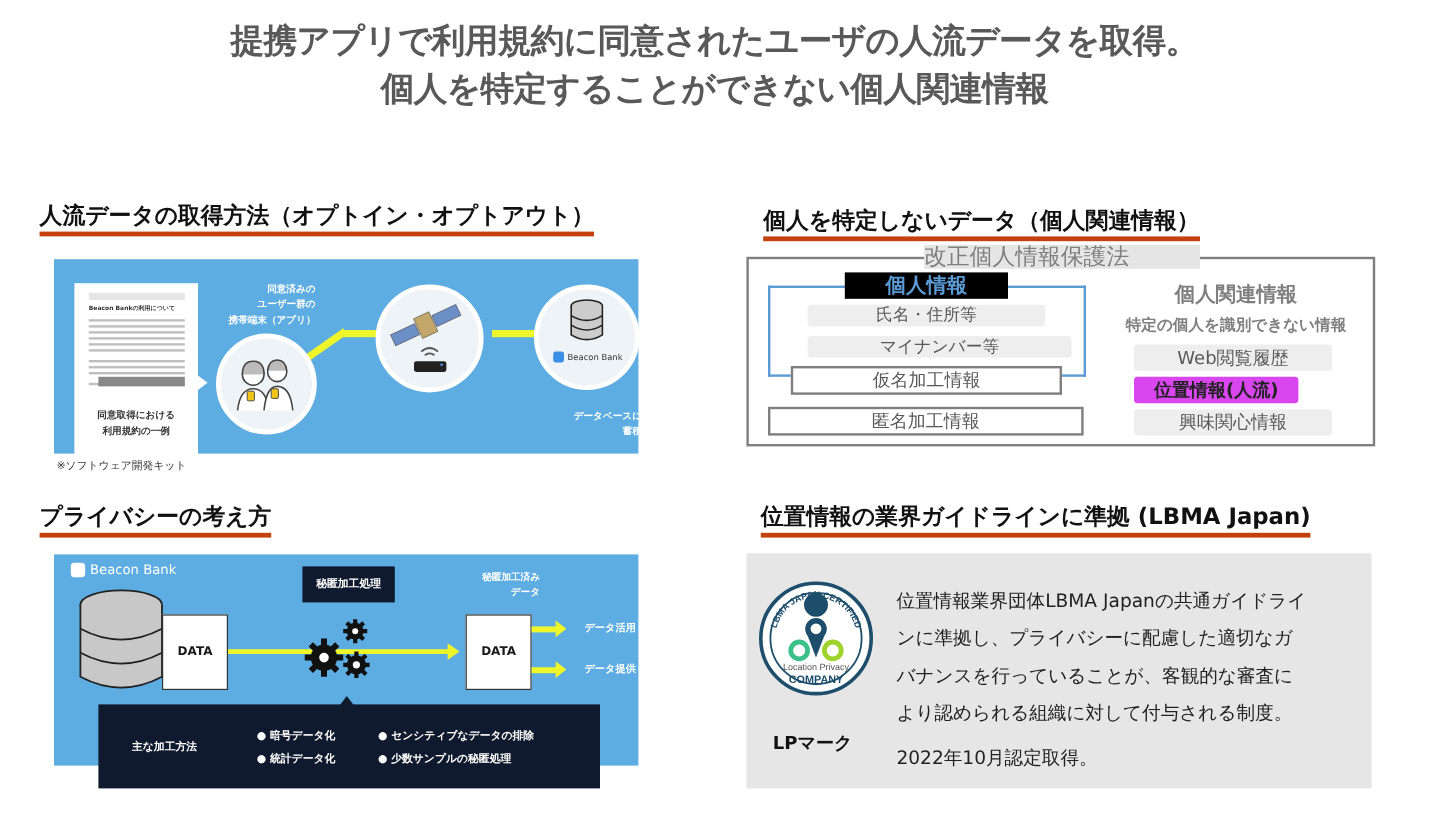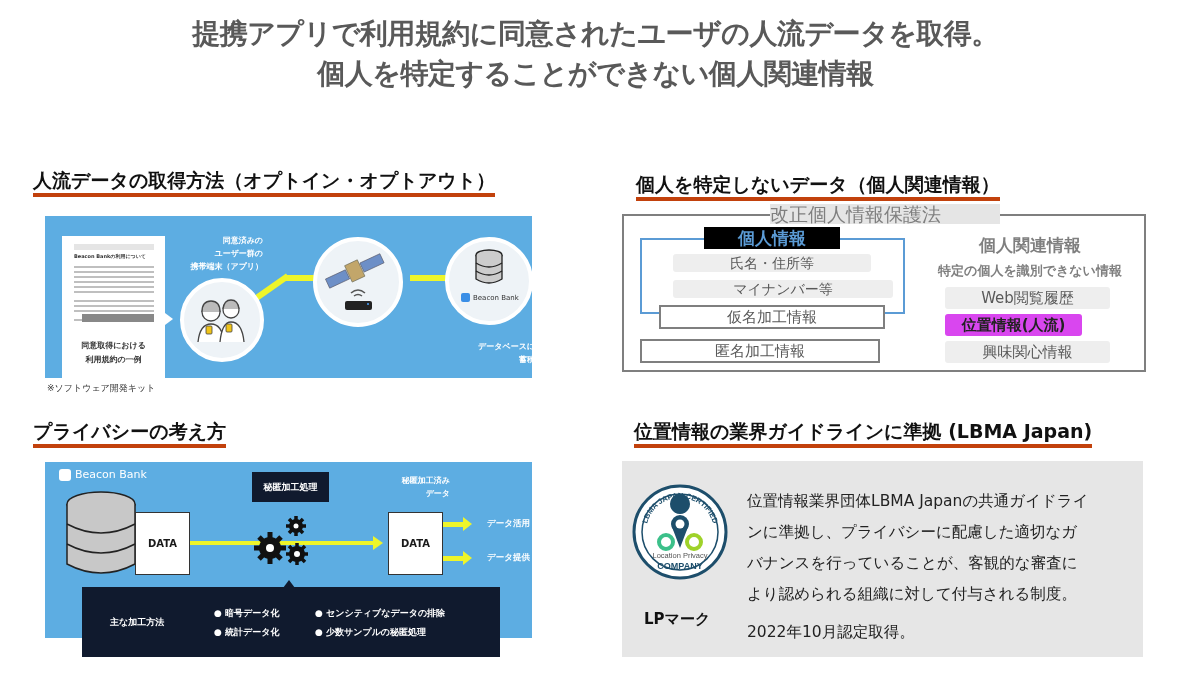--- a/index.html
+++ b/index.html
@@ -138,21 +138,21 @@
 <div class="law-box" style="left:622px; top:214px; width:524px; height:158px;"></div>
 <div class="abs" style="left:770px; top:204px; width:230px; background:#e5e5e5; text-align:left; font-size:19px; color:#7f7f7f; line-height:20px;">改正個人情報保護法</div>
 
 <div class="abs" style="left:640px; top:238px; width:265px; height:76px; border:2px solid #5b9bd5; border-bottom:none;"></div>
 <div class="abs" style="left:640px; top:312px; width:20px; height:2px; background:#5b9bd5;"></div>
 <div class="abs" style="left:885px; top:312px; width:20px; height:2px; background:#5b9bd5;"></div>
 <div class="abs" style="left:704px; top:227px; width:136px; background:#000000; text-align:center; font-size:17px; font-weight:bold; color:#5b9bd5; line-height:22px;">個人情報</div>
 <div class="gray-pill" style="left:673px; top:254px; width:198px;">氏名・住所等</div>
 <div class="gray-pill" style="left:673px; top:280px; width:220px;">マイナンバー等</div>
 <div class="outline-box" style="left:659px; top:305px; width:226px; height:24px; line-height:20px;">仮名加工情報</div>
-<div class="outline-box" style="left:640px; top:339px; width:240px; height:24px; line-height:20px;">匿名加工情報</div>
+<div class="outline-box" style="left:640px; top:339px; width:263px; height:24px; line-height:20px;">匿名加工情報</div>
 
 <div class="abs" style="left:930px; top:234px; width:200px; text-align:center; font-size:17px; font-weight:bold; color:#7f7f7f;">個人関連情報</div>
 <div class="abs" style="left:925px; top:262px; width:210px; text-align:center; font-size:13px; color:#7f7f7f;font-weight:bold;">特定の個人を識別できない情報</div>
 <div class="pill-right" style="left:945px; top:287px; width:165px;">Web閲覧履歴</div>
 <div class="pill-right" style="left:945px; top:314px; width:137px; background:#d946ef; color:#222; font-weight:bold;">位置情報(人流)</div>
 <div class="pill-right" style="left:945px; top:341px; width:165px;">興味関心情報</div>
 
 <div class="section-title" style="left:33px; top:419px;">プライバシーの考え方</div>
 
 <div class="blue-panel" style="left:45px; top:462px; width:487px; height:176px;">

